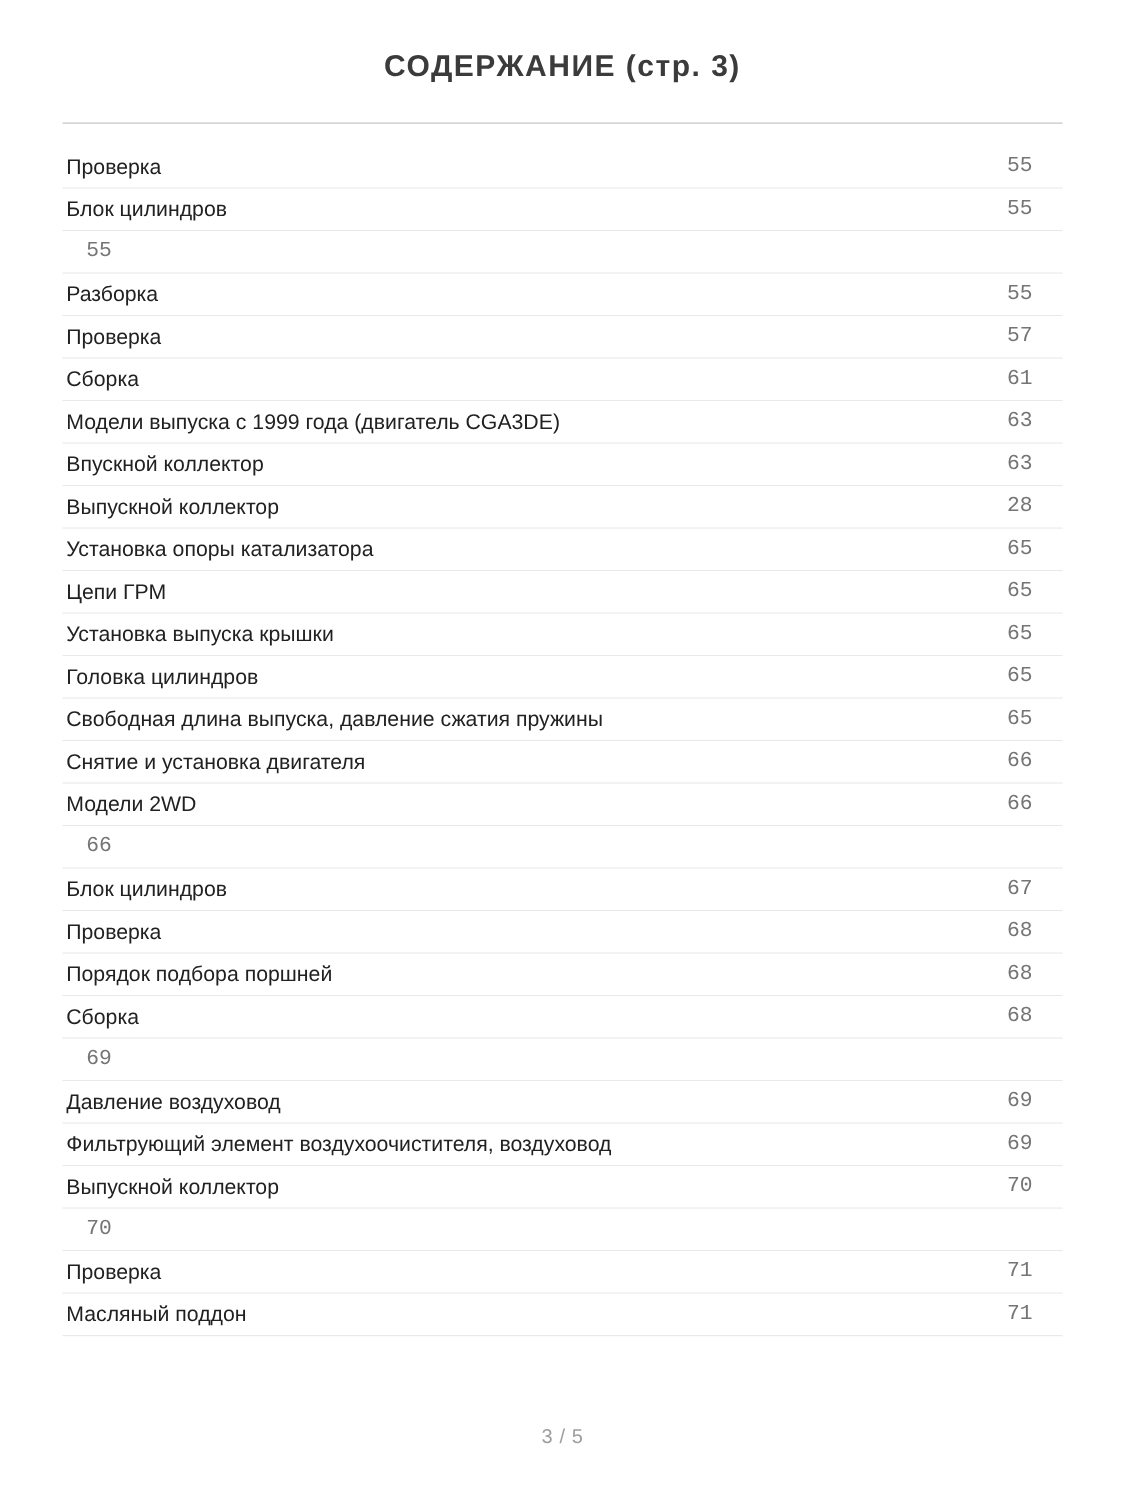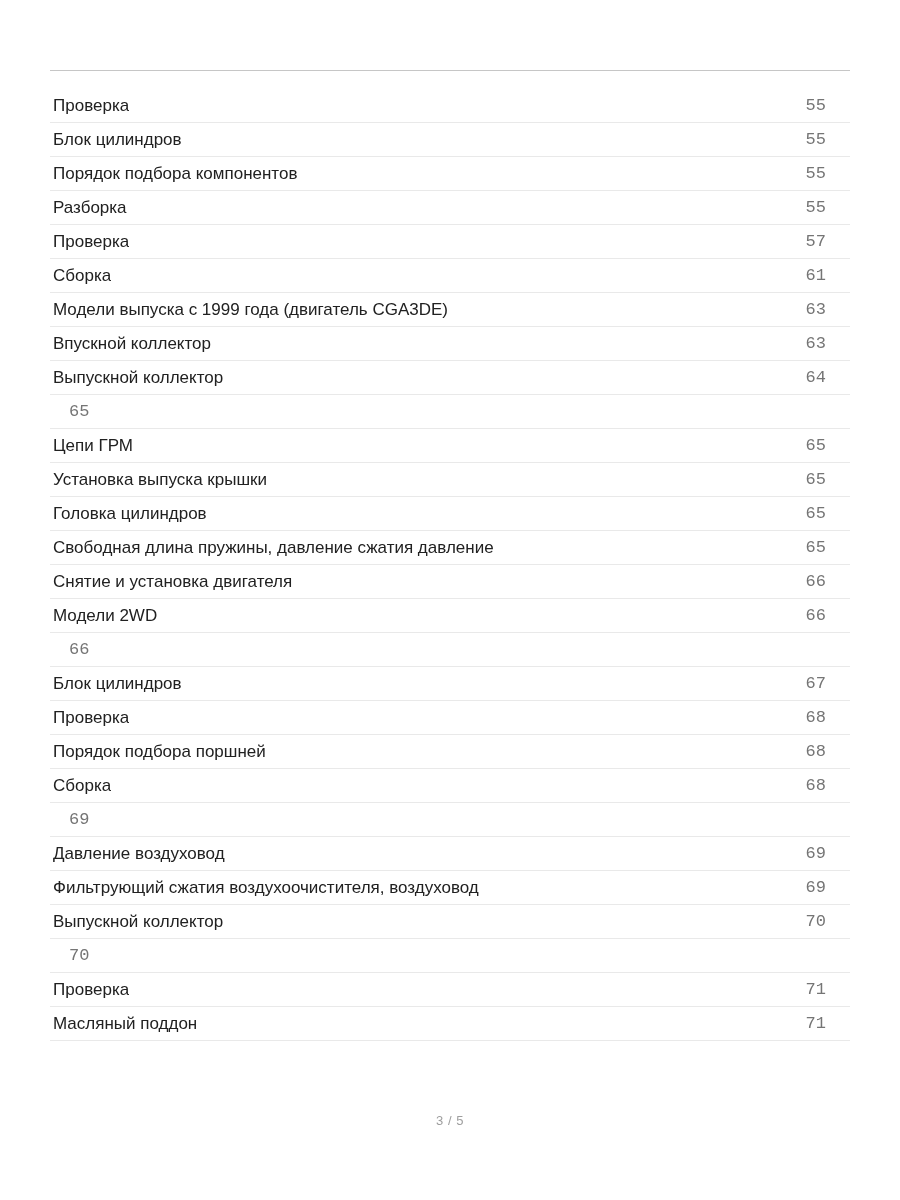--- a/index.html
+++ b/index.html
@@ -58,43 +58,43 @@
   .toc-page{
     font-size:17px;
     color:var(--c-num);
     flex-shrink:0;
     margin-left:16px;
     font-family:Liberation Mono, monospace;
   }
   .footer{
     margin-top:72px;
     text-align:center;
-    font-size:13px;
+    font-size:16px;
     letter-spacing:0.5px;
     color:var(--c-footer);
   }
 </style>
 </head>
 <body>
 
 <div class="page">
+  <h1 class="title">СОДЕРЖАНИЕ (стр. 3)</h1>
   <hr class="rule">
   <div class="toc">
   <div class="toc-row">
     <span class="toc-label">Проверка</span>
     <span class="toc-page">55</span>
   </div>
 
   <div class="toc-row">
     <span class="toc-label">Блок цилиндров</span>
     <span class="toc-page">55</span>
   </div>
 
   <div class="toc-row">
-    <span class="toc-label">Порядок подбора компонентов</span>
     <span class="toc-page">55</span>
   </div>
 
   <div class="toc-row">
     <span class="toc-label">Разборка</span>
     <span class="toc-page">55</span>
   </div>
 
   <div class="toc-row">
     <span class="toc-label">Проверка</span>
@@ -111,44 +111,45 @@
     <span class="toc-page">63</span>
   </div>
 
   <div class="toc-row">
     <span class="toc-label">Впускной коллектор</span>
     <span class="toc-page">63</span>
   </div>
 
   <div class="toc-row">
     <span class="toc-label">Выпускной коллектор</span>
-    <span class="toc-page">64</span>
-  </div>
-
-  <div class="toc-row">
+    <span class="toc-page">28</span>
+  </div>
+
+  <div class="toc-row">
+    <span class="toc-label">Установка опоры катализатора</span>
     <span class="toc-page">65</span>
   </div>
 
   <div class="toc-row">
     <span class="toc-label">Цепи ГРМ</span>
     <span class="toc-page">65</span>
   </div>
 
   <div class="toc-row">
     <span class="toc-label">Установка выпуска крышки</span>
     <span class="toc-page">65</span>
   </div>
 
   <div class="toc-row">
     <span class="toc-label">Головка цилиндров</span>
     <span class="toc-page">65</span>
   </div>
 
   <div class="toc-row">
-    <span class="toc-label">Свободная длина пружины, давление сжатия давление</span>
+    <span class="toc-label">Свободная длина выпуска, давление сжатия пружины</span>
     <span class="toc-page">65</span>
   </div>
 
   <div class="toc-row">
     <span class="toc-label">Снятие и установка двигателя</span>
     <span class="toc-page">66</span>
   </div>
 
   <div class="toc-row">
     <span class="toc-label">Модели 2WD</span>
@@ -182,21 +183,21 @@
   <div class="toc-row">
     <span class="toc-page">69</span>
   </div>
 
   <div class="toc-row">
     <span class="toc-label">Давление воздуховод</span>
     <span class="toc-page">69</span>
   </div>
 
   <div class="toc-row">
-    <span class="toc-label">Фильтрующий сжатия воздухоочистителя, воздуховод</span>
+    <span class="toc-label">Фильтрующий элемент воздухоочистителя, воздуховод</span>
     <span class="toc-page">69</span>
   </div>
 
   <div class="toc-row">
     <span class="toc-label">Выпускной коллектор</span>
     <span class="toc-page">70</span>
   </div>
 
   <div class="toc-row">
     <span class="toc-page">70</span>

